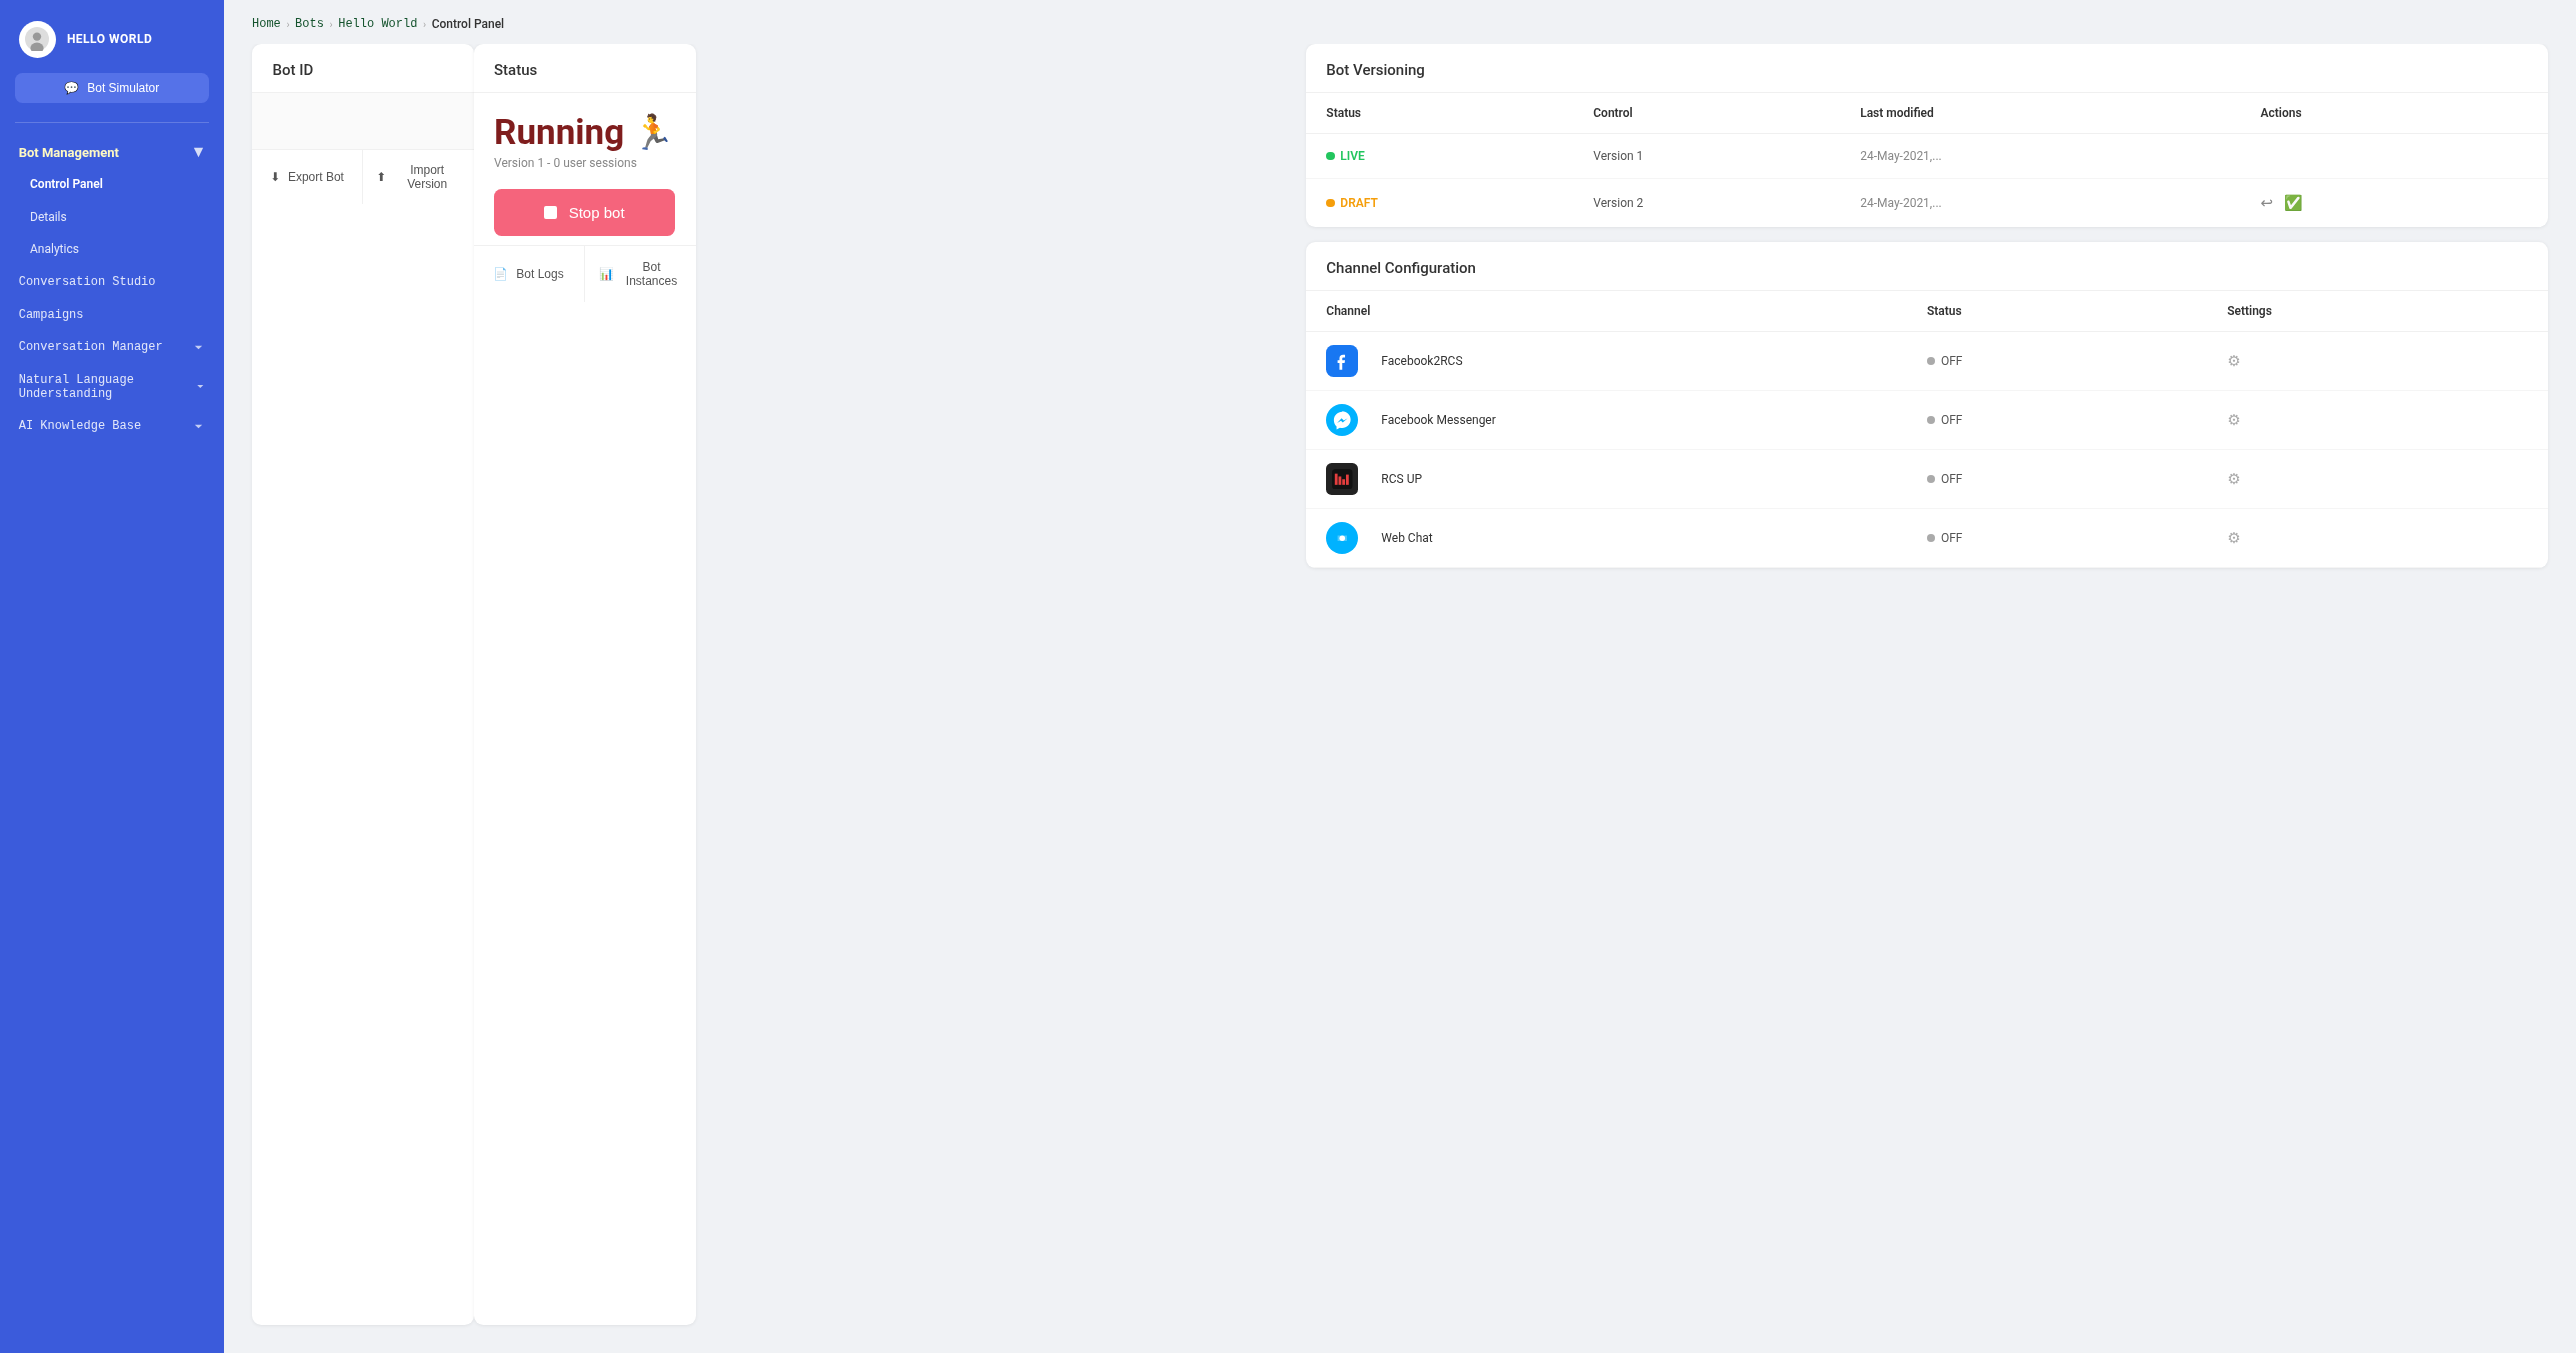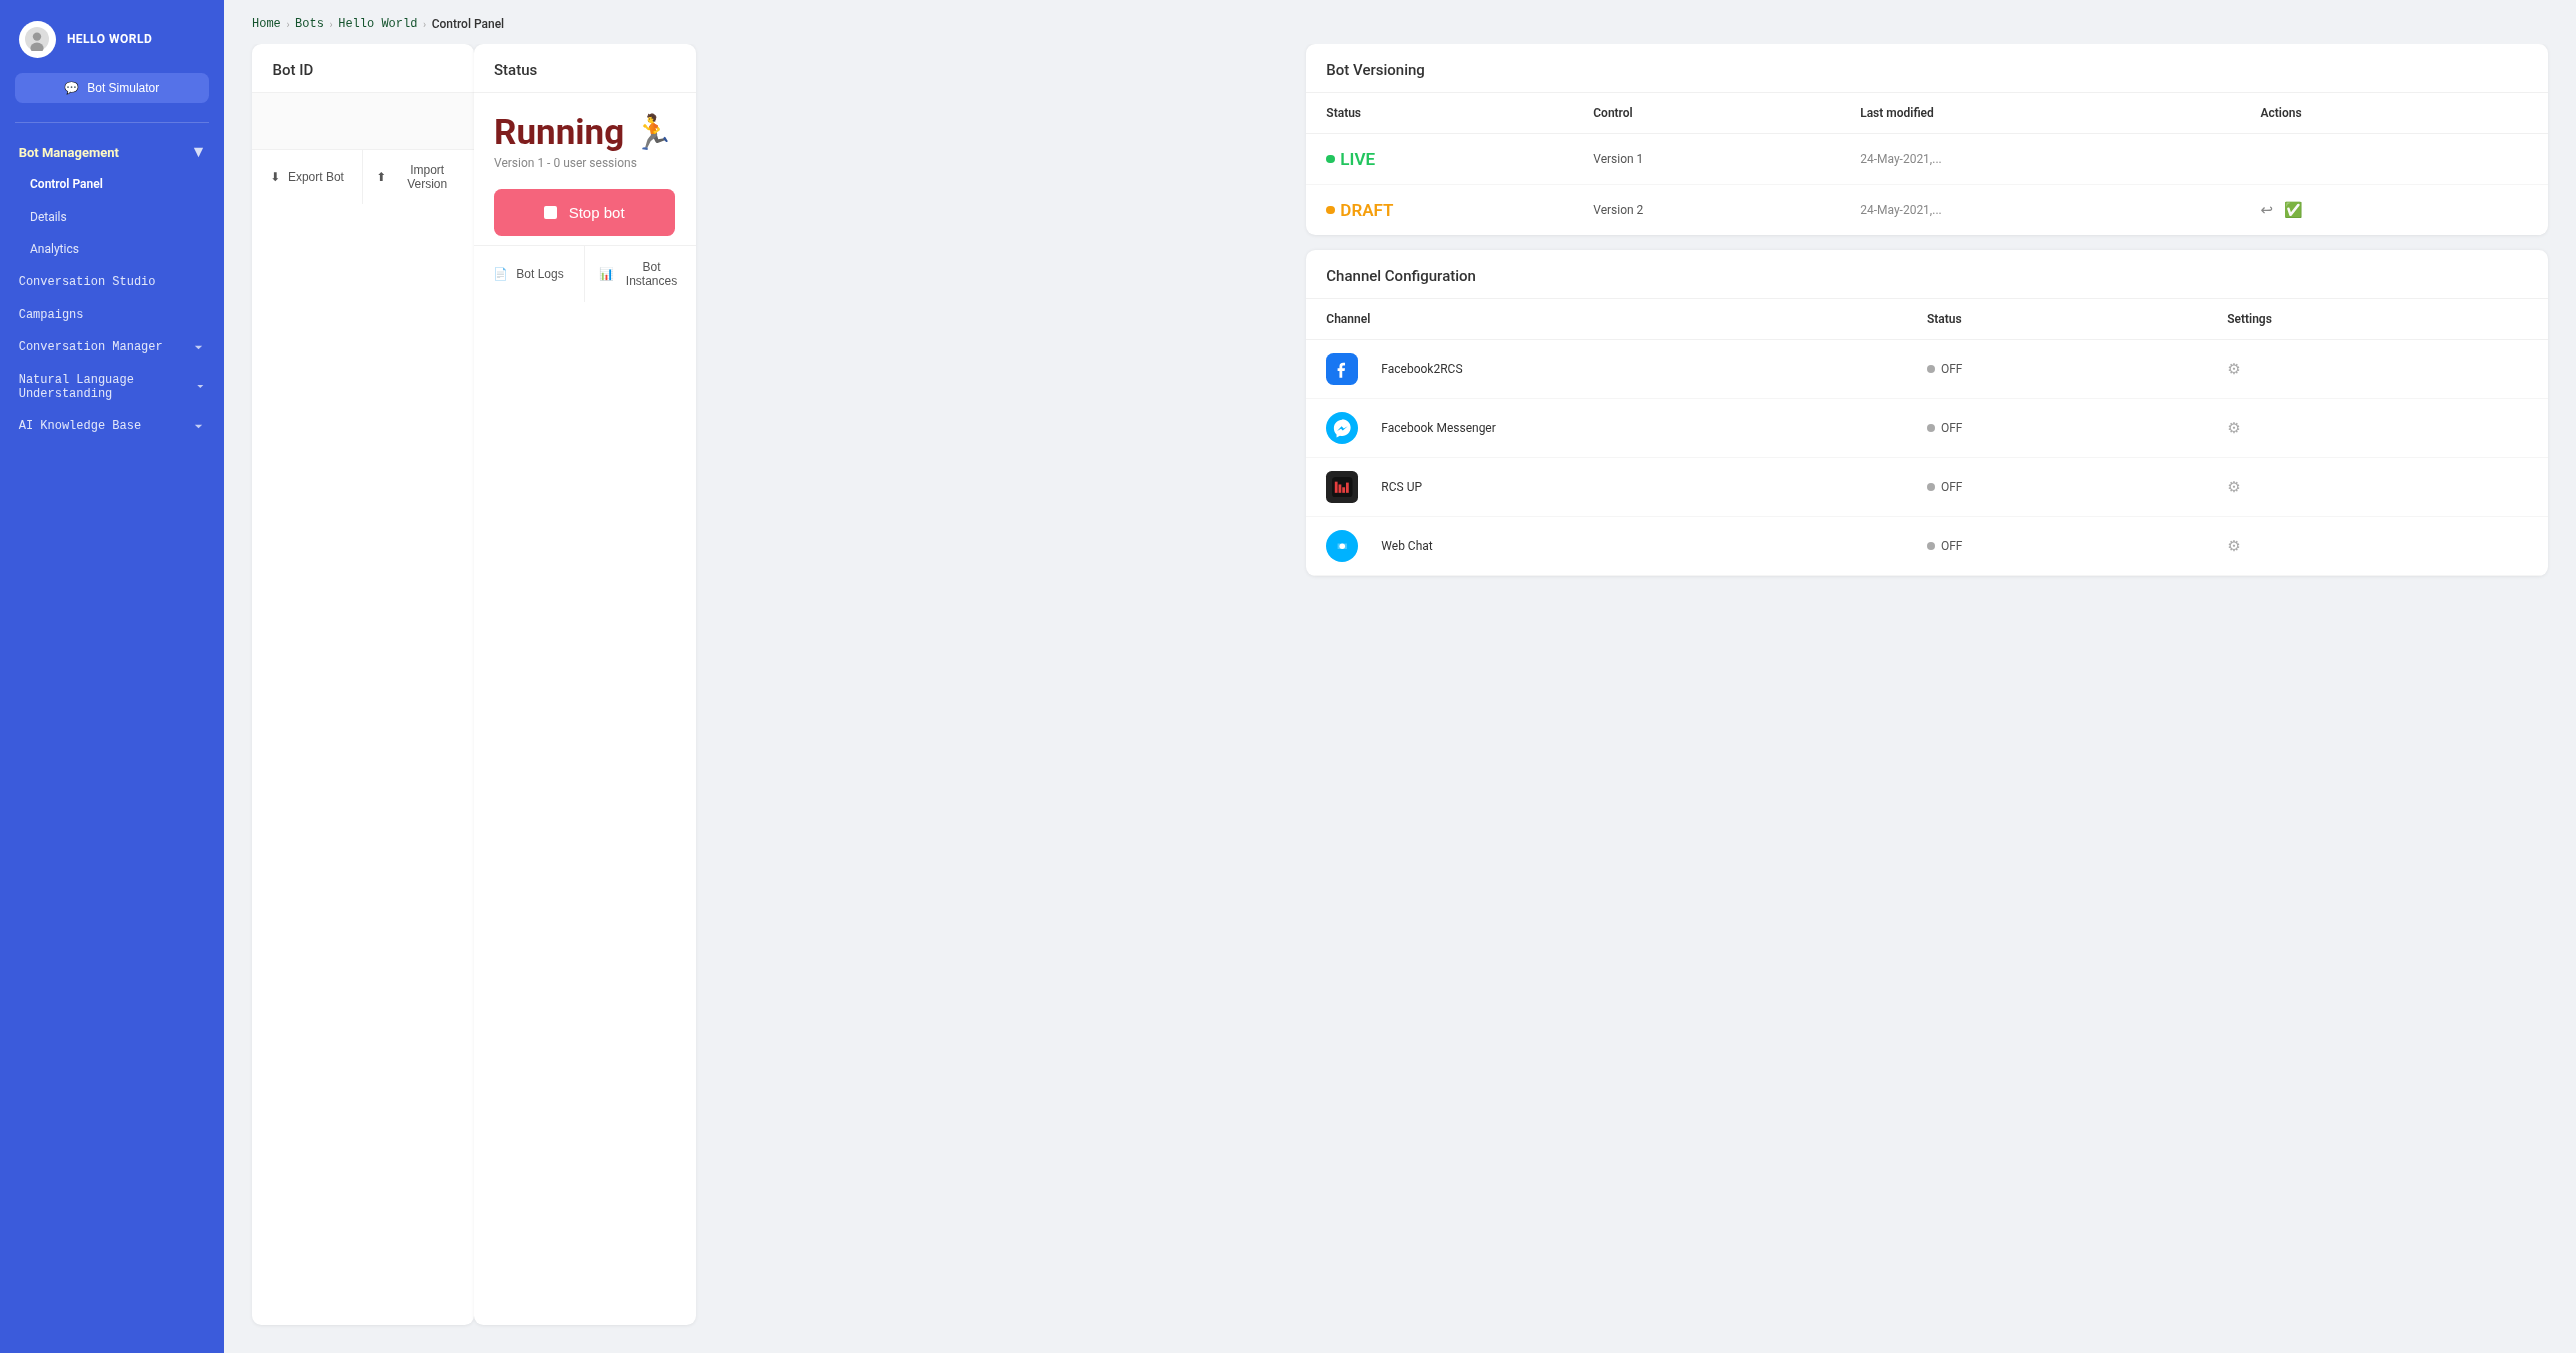--- a/index.html
+++ b/index.html
@@ -257,21 +257,21 @@
       grid-template-columns: 1fr 1fr 1.5fr 1fr;
       padding: 15px 20.5px;
       border-bottom: 0.9px solid #f5f5f5;
       align-items: center;
     }
     .versioning-row:last-child { border-bottom: none; }
     .status-badge {
       display: flex;
       align-items: center;
       gap: 5.6px;
-      font-size: 17px;
+      font-size: 12px;
       font-weight: 600;
     }
     .status-dot {
       width: 8.4px;
       height: 8.4px;
       border-radius: 50%;
       flex-shrink: 0;
     }
     .dot-green { background: #22c55e; }
     .dot-orange { background: #f59e0b; }

